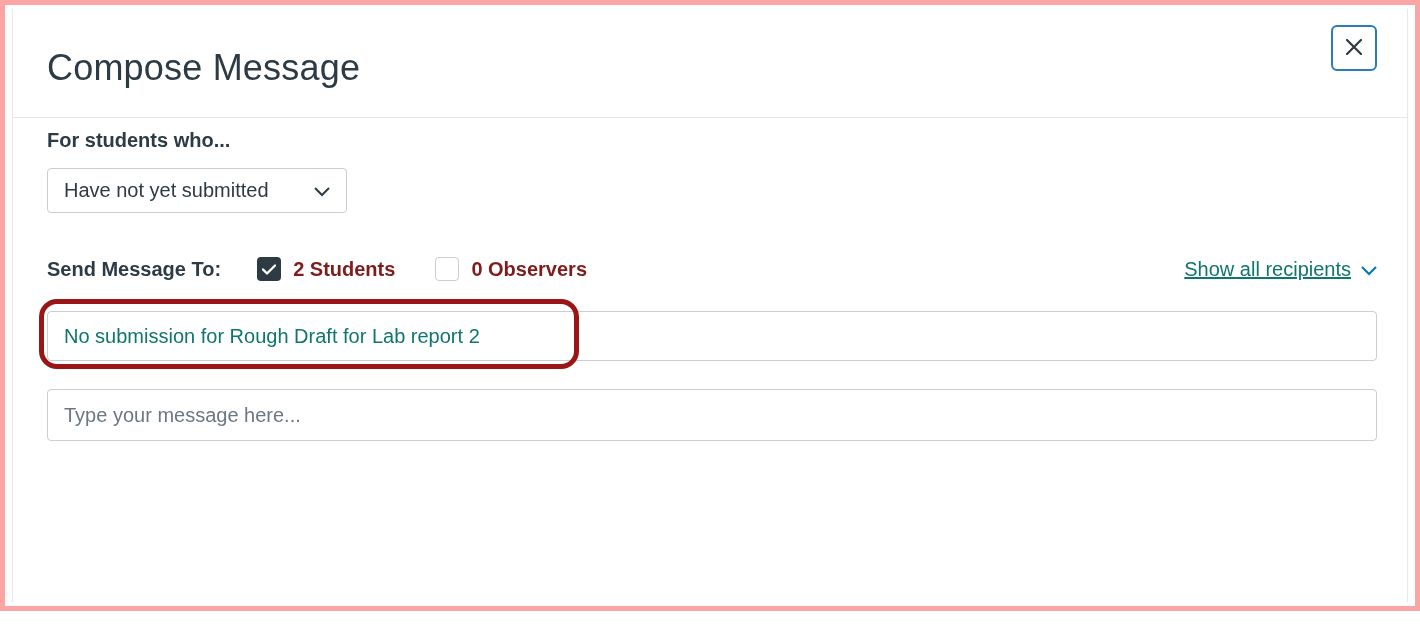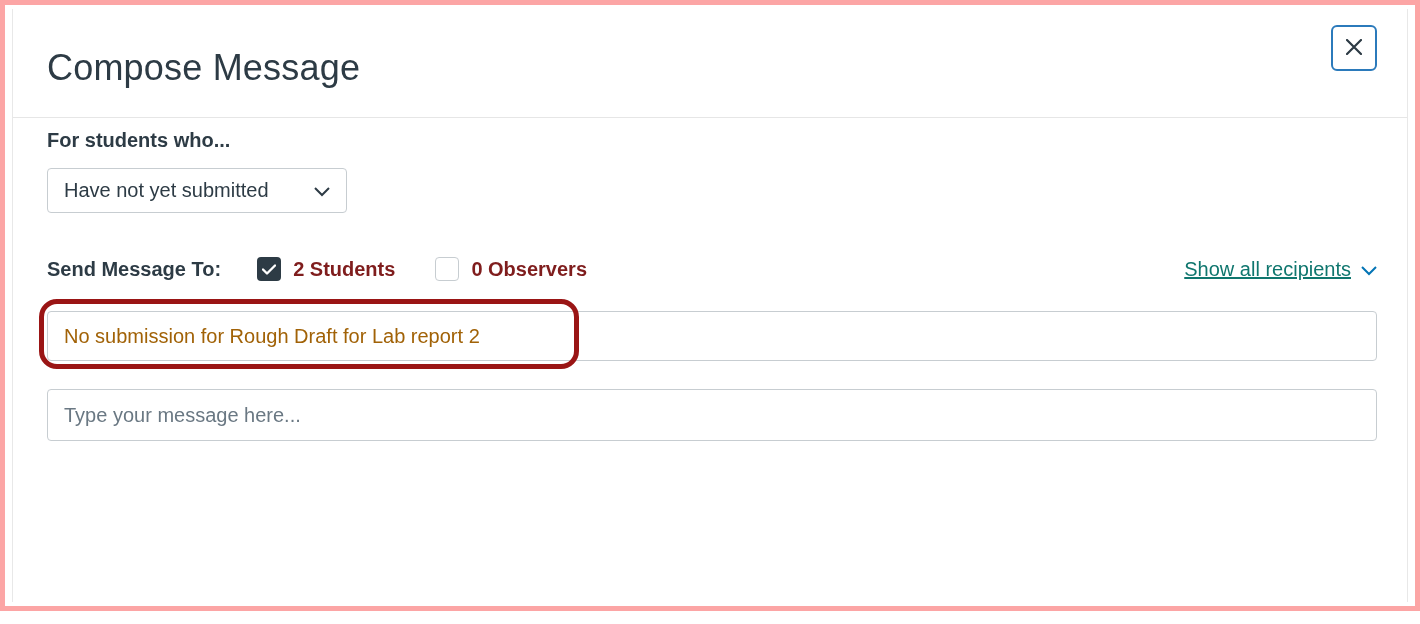--- a/index.html
+++ b/index.html
@@ -107,21 +107,21 @@
     position: relative;
     margin-top: 14px;
   }
   .subject-input {
     width: 100%;
     height: 50px;
     border: 1px solid #c7cdd1;
     border-radius: 4px;
     padding: 0 16px;
     font-size: 20px;
-    color: #a16207;
+    color: #0f766e;
     background: #fff;
   }
   .highlight-ring {
     position: absolute;
     left: -8px;
     top: -12px;
     height: 70px;
     width: 540px;
     border: 5px solid #9a1515;
     border-radius: 18px;

